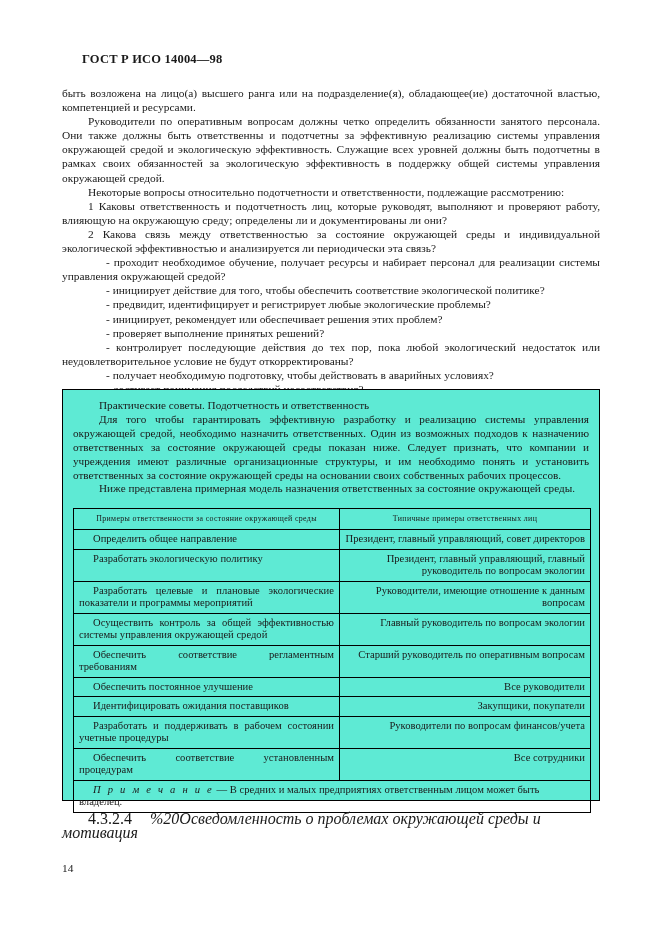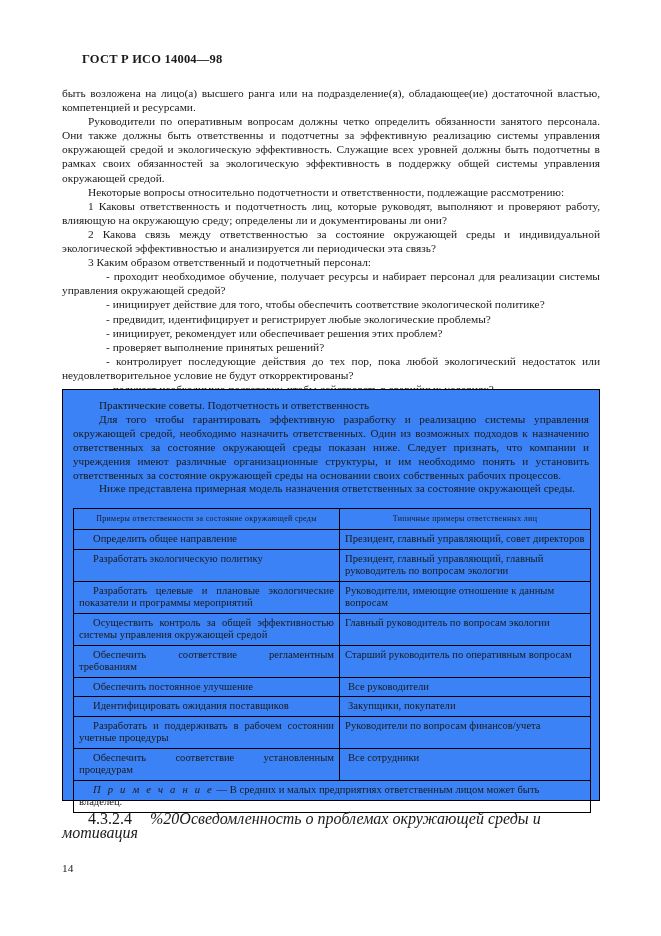--- a/index.html
+++ b/index.html
@@ -49,21 +49,21 @@
   p.sub { text-indent: 44px; }
 
   
   .advice-box {
     position: absolute;
     left: 62px;
     top: 389px;
     width: 538px;
     height: 412px;
     border: 1.6px solid #000;
-    background: #3b82f6;
+    background: #5eead4;
     padding: 9px 10px 0 10px;
   }
   .advice-box p.para { font-size: 11.2px; line-height: 13.9px; }
 
   
   table.resp {
     border-collapse: collapse;
     width: 517px;
     margin-top: 12px;
     table-layout: fixed;
@@ -84,24 +84,24 @@
     padding: 5px 4px 5px 4px;
     line-height: 10px;
   }
   td.c1 {
     text-align: justify;
     text-justify: inter-word;
     text-indent: 14px;
     padding-right: 6px;
   }
   td.c2 {
-    text-align: left;
+    text-align: right;
     padding-left: 6px;
   }
-  td.c2.leftish { text-align: left; padding-left: 8px; }
+  td.c2.leftish { text-align: right; padding-left: 8px; }
   td.note {
     text-align: left;
     text-indent: 14px;
     font-size: 10.2px;
     padding: 4px 5px 4px 5px;
   }
   td.note .lbl { letter-spacing: 2.2px; font-style: italic; }
   col.col-a { width: 266px; }
   col.col-b { width: 251px; }
 
@@ -132,21 +132,20 @@
 <div class="page">
 
   <div class="doc-header">ГОСТ Р ИСО 14004—98</div>
 
   <div class="content">
     <p class="para noind">быть возложена на лицо(а) высшего ранга или на подразделение(я), обладающее(ие) достаточной властью, компетенцией и ресурсами.</p>
     <p class="para">Руководители по оперативным вопросам должны четко определить обязанности занятого персонала. Они также должны быть ответственны и подотчетны за эффективную реализацию системы управления окружающей средой и экологическую эффективность. Служащие всех уровней должны быть подотчетны в рамках своих обязанностей за экологическую эффективность в поддержку общей системы управления окружающей средой.</p>
     <p class="para">Некоторые вопросы относительно подотчетности и ответственности, подлежащие рассмотрению:</p>
     <p class="para list">1  Каковы ответственность и подотчетность лиц, которые руководят, выполняют и проверяют работу, влияющую на окружающую среду; определены ли и документированы ли они?</p>
     <p class="para list">2  Какова связь между ответственностью за состояние окружающей среды и индивидуальной экологической эффективностью и анализируется ли периодически эта связь?</p>
-    <p class="para list">3  Каким образом ответственный и подотчетный персонал:</p>
     <p class="para sub">- проходит необходимое обучение, получает ресурсы и набирает персонал для реализации системы управления окружающей средой?</p>
     <p class="para sub">- инициирует действие для того, чтобы обеспечить соответствие экологической политике?</p>
     <p class="para sub">- предвидит, идентифицирует и регистрирует любые экологические проблемы?</p>
     <p class="para sub">- инициирует, рекомендует или обеспечивает решения этих проблем?</p>
     <p class="para sub">- проверяет выполнение принятых решений?</p>
     <p class="para sub">- контролирует последующие действия до тех пор, пока любой экологический недостаток или неудовлетворительное условие не будут откорректированы?</p>
     <p class="para sub">- получает необходимую подготовку, чтобы действовать в аварийных условиях?</p>
     <p class="para sub">- достигает понимания последствий несоответствия?</p>
     <p class="para sub">- достигает понимания подотчетности, применимой к нему?</p>
     <p class="para sub">- поддерживает добровольные действия и инициативы?</p>

